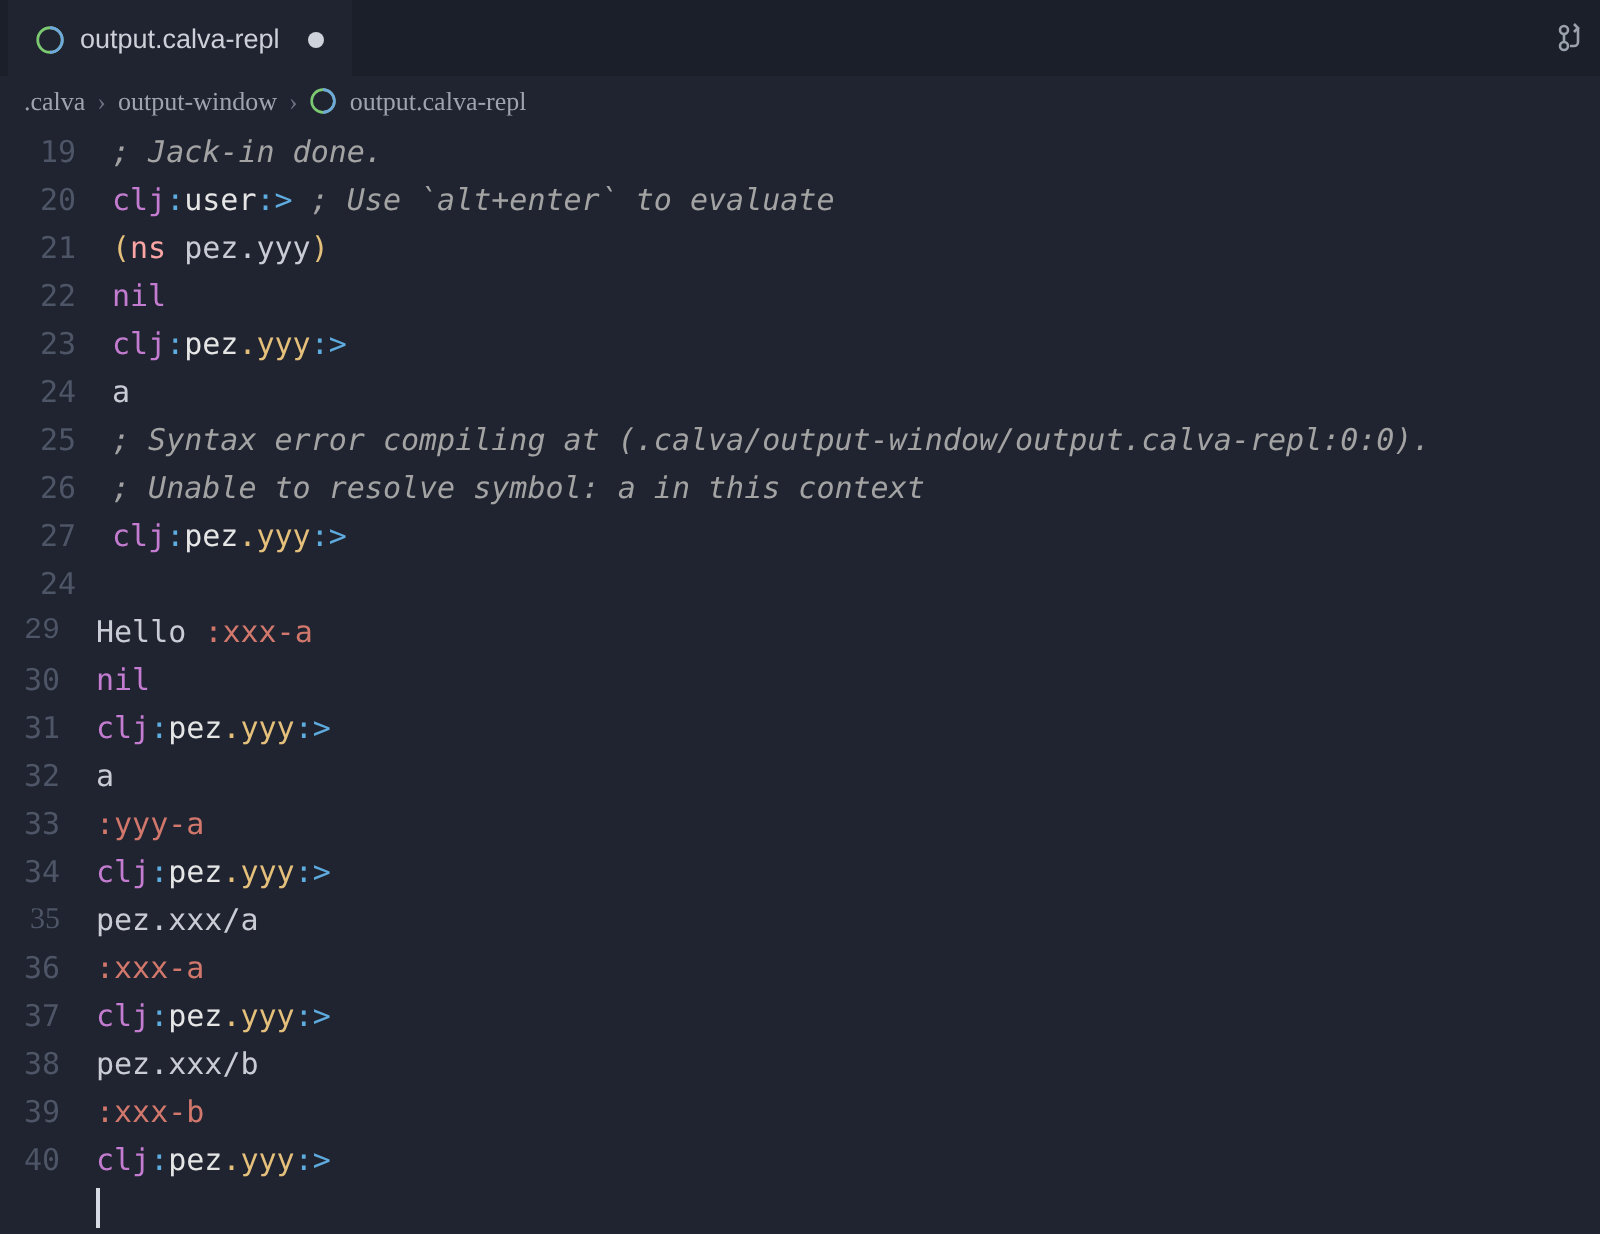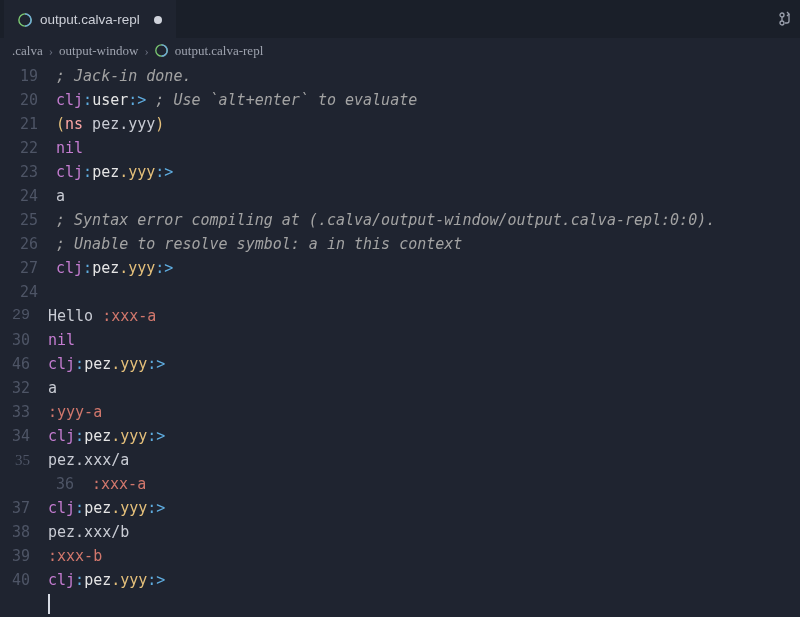--- a/index.html
+++ b/index.html
@@ -152,24 +152,24 @@
     <div class="line"><div class="gutter" style="width: 56px;">21</div><div class="code"><span class="tok-paren">(</span><span class="tok-nskw">ns</span><span class="tok-plain"> pez.yyy</span><span class="tok-paren">)</span></div></div>
     <div class="line"><div class="gutter" style="width: 56px;">22</div><div class="code"><span class="tok-ns">nil</span></div></div>
     <div class="line"><div class="gutter" style="width: 56px;">23</div><div class="code"><span class="tok-ns">clj</span><span class="tok-prompt">:</span><span class="tok-user">pez</span><span class="tok-yyy">.yyy</span><span class="tok-prompt">:&gt;</span></div></div>
     <div class="line"><div class="gutter" style="width: 56px;">24</div><div class="code"><span class="tok-plain">a</span></div></div>
     <div class="line"><div class="gutter" style="width: 56px;">25</div><div class="code"><span class="tok-comment">; Syntax error compiling at (.calva/output-window/output.calva-repl:0:0).</span></div></div>
     <div class="line"><div class="gutter" style="width: 56px;">26</div><div class="code"><span class="tok-comment">; Unable to resolve symbol: a in this context</span></div></div>
     <div class="line"><div class="gutter" style="width: 56px;">27</div><div class="code"><span class="tok-ns">clj</span><span class="tok-prompt">:</span><span class="tok-user">pez</span><span class="tok-yyy">.yyy</span><span class="tok-prompt">:&gt;</span><span class="tok-plain"> </span></div></div>
     <div class="line"><div class="gutter" style="width: 56px;">24</div></div>
     <div class="line"><div class="gutter" style="width: 48px; font-family: Liberation Mono, monospace;">29</div><div class="code"><span class="tok-plain">Hello </span><span class="tok-keyword">:xxx-a</span></div></div>
     <div class="line"><div class="gutter" style="width: 48px;">30</div><div class="code"><span class="tok-ns">nil</span></div></div>
-    <div class="line"><div class="gutter" style="width: 48px;">46</div><div class="code"><span class="tok-ns">clj</span><span class="tok-prompt">:</span><span class="tok-user">pez</span><span class="tok-yyy">.yyy</span><span class="tok-prompt">:&gt;</span></div></div>
+    <div class="line"><div class="gutter" style="width: 48px;">31</div><div class="code"><span class="tok-ns">clj</span><span class="tok-prompt">:</span><span class="tok-user">pez</span><span class="tok-yyy">.yyy</span><span class="tok-prompt">:&gt;</span></div></div>
     <div class="line"><div class="gutter" style="width: 48px;">32</div><div class="code"><span class="tok-plain">a</span></div></div>
     <div class="line"><div class="gutter" style="width: 48px;">33</div><div class="code"><span class="tok-keyword">:yyy-a</span></div></div>
     <div class="line"><div class="gutter" style="width: 48px;">34</div><div class="code"><span class="tok-ns">clj</span><span class="tok-prompt">:</span><span class="tok-user">pez</span><span class="tok-yyy">.yyy</span><span class="tok-prompt">:&gt;</span></div></div>
     <div class="line"><div class="gutter" style="width: 48px; font-family: Liberation Serif, serif;">35</div><div class="code"><span class="tok-plain">pez.xxx/a</span></div></div>
-    <div class="line"><div class="gutter" style="width: 48px; margin-left: 44px;">36</div><div class="code"><span class="tok-keyword">:xxx-a</span></div></div>
+    <div class="line"><div class="gutter" style="width: 48px;">36</div><div class="code"><span class="tok-keyword">:xxx-a</span></div></div>
     <div class="line"><div class="gutter" style="width: 48px; text-align: right;">37</div><div class="code"><span class="tok-ns">clj</span><span class="tok-prompt">:</span><span class="tok-user">pez</span><span class="tok-yyy">.yyy</span><span class="tok-prompt">:&gt;</span></div></div>
     <div class="line"><div class="gutter" style="width: 48px;">38</div><div class="code"><span class="tok-plain">pez.xxx/b</span></div></div>
     <div class="line"><div class="gutter" style="width: 48px;">39</div><div class="code"><span class="tok-keyword">:xxx-b</span></div></div>
     <div class="line"><div class="gutter" style="width: 48px;">40</div><div class="code"><span class="tok-ns">clj</span><span class="tok-prompt">:</span><span class="tok-user">pez</span><span class="tok-yyy">.yyy</span><span class="tok-prompt">:&gt;</span></div></div>
     <div class="line active"><div class="gutter" style="width: 48px; margin-top: 24px;">41</div><div class="code"><span class="cursor"></span></div></div>
   </div>
 
 </body></html>

